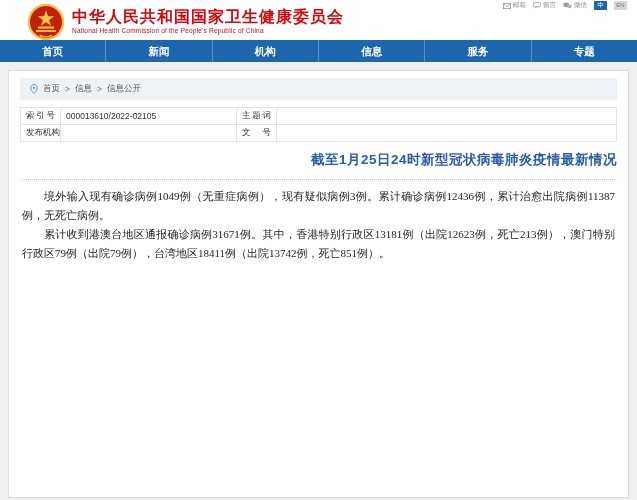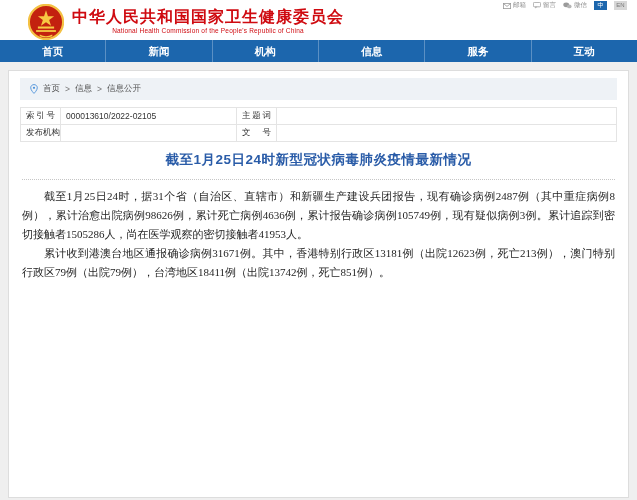--- a/index.html
+++ b/index.html
@@ -3,21 +3,21 @@
 <meta charset="utf-8">
 <style>
   * { margin:0; padding:0; box-sizing:border-box; }
   html,body { width:637px; height:500px; overflow:hidden; background:#efefef;
     font-family:"Liberation Sans","DejaVu Sans",sans-serif; }
 
   
   .site-header { position:relative; height:40px; background:#ffffff; padding:3px 0 0 28px;
     display:flex; align-items:center; }
   .emblem { width:36px; height:36px; flex:0 0 36px; }
-  .brand { margin-left:8px;text-align:center; }
+  .brand { margin-left:8px; }
   .brand-zh { color:#cf0a10; font-size:16px; font-weight:bold; letter-spacing:1px; line-height:18px; }
   .brand-en { color:#cf0a10; font-size:6.5px; line-height:9px; letter-spacing:.2px; }
   .quick-links { position:absolute; right:10px; top:1px; display:flex; align-items:center; gap:7px; }
   .ql { display:flex; align-items:center; gap:2px; font-size:6.5px; color:#8a8a8a; cursor:pointer; }
   .ql svg { display:block; }
   .lang-btn { width:13px; height:9px; font-size:6px; line-height:9px; text-align:center; cursor:pointer; }
   .lang-zh { background:#1c66ad; color:#fff; }
   .lang-en { background:#d7d7d7; color:#777; }
 
   
@@ -37,21 +37,21 @@
   .pin { margin-right:5px; display:flex; align-items:center; }
 
   
   table.meta { width:100%; border-collapse:collapse; table-layout:fixed; margin-bottom:4px;border-radius:19px; }
   table.meta td { border:1px solid #e4e4e4; height:17px; font-size:8.5px; padding:0 5px;
     color:#333; white-space:nowrap; overflow:hidden; }
   td.lbl { color:#666; text-align:justify; text-align-last:justify; }
   col.c-l1 { width:40px; } col.c-v1 { width:176px; } col.c-l2 { width:40px; }
 
   
-  .article-title { margin-top:9px; text-align:center; color:#2a5ca8; font-size:13.5px;
+  .article-title { margin-top:9px; text-align:right; color:#2a5ca8; font-size:13.5px;
     font-weight:bold; letter-spacing:.5px; }
   .dotted-divider { border-top:1px dotted #c6c6c6; margin:10px 2px 7px 2px; }
   .article { font-family:"Liberation Serif","DejaVu Serif",serif; font-size:11px;
     line-height:19px; color:#1f1f1f; text-align:justify; padding:0 2px; }
   .article p { text-indent:2em; }
 </style>
 </head>
 <body>
 
 <div class="page">
@@ -96,21 +96,21 @@
       <span class="lang-btn lang-en">EN</span>
     </div>
   </header>
 
   <nav class="main-nav">
     <div class="nav-item">首页</div>
     <div class="nav-item">新闻</div>
     <div class="nav-item">机构</div>
     <div class="nav-item">信息</div>
     <div class="nav-item">服务</div>
-    <div class="nav-item">互动</div>
+    <div class="nav-item">专题</div>
   </nav>
 
   <div class="content-wrap">
     <div class="panel">
 
       <div class="breadcrumb">
         <span class="pin">
           <svg width="8" height="10" viewBox="0 0 8 10">
               <path d="M4 .6 C2.1 .6 .7 2 .7 3.8 C.7 6.2 4 9.4 4 9.4 C4 9.4 7.3 6.2 7.3 3.8 C7.3 2 5.9 .6 4 .6 Z" fill="none" stroke="#4a90d9" stroke-width=".9"></path>
               <circle cx="4" cy="3.8" r="1.1" fill="#4a90d9"></circle>
@@ -143,20 +143,20 @@
           <td class="lbl">文号</td>
           <td class="val"></td>
         </tr>
       </tbody>
         </table>
 
       <h1 class="article-title">截至1月25日24时新型冠状病毒肺炎疫情最新情况</h1>
       <div class="dotted-divider"></div>
 
       <div class="article">
-        <p>截至1月25日24时，据31个省（自治区、直辖市）和新疆生产建设兵团报告，现有确诊病例2487例（其中重症病例8例），累计治愈出院病例98626例，累计死亡病例4636例，累计报告确诊病例105749例，现有疑似病例3例。累计追踪到密切接触者1505286人，尚在医学观察的密切接触者41953人。</p>
+        <p>境外输入现有确诊病例1049例（无重症病例），现有疑似病例3例。累计确诊病例12436例，累计治愈出院病例11387例，无死亡病例。</p>
         <p>累计收到港澳台地区通报确诊病例31671例。其中，香港特别行政区13181例（出院12623例，死亡213例），澳门特别行政区79例（出院79例），台湾地区18411例（出院13742例，死亡851例）。</p>
 
       </div>
 
     </div>
   </div>
 </div>
 
 </body></html>

